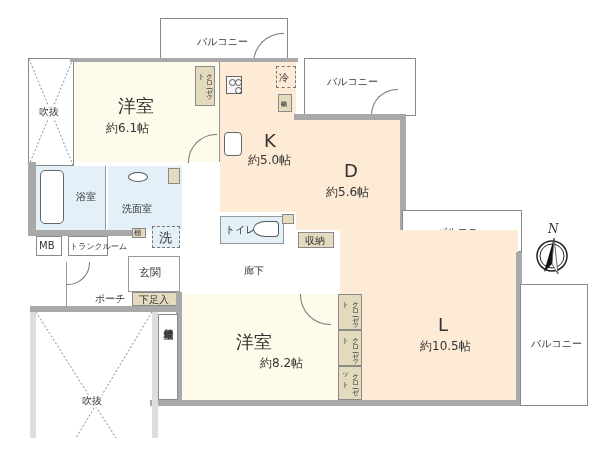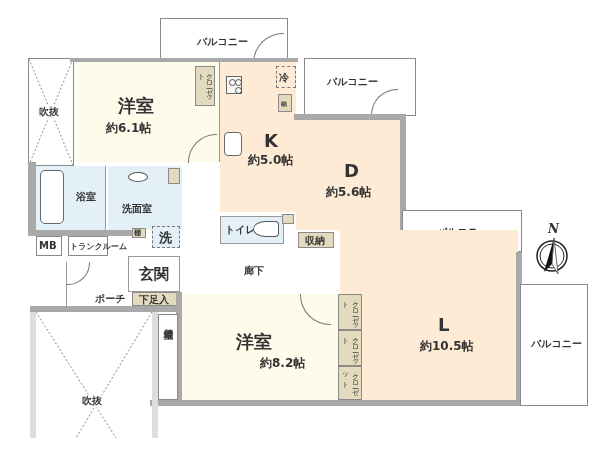--- a/index.html
+++ b/index.html
@@ -5,21 +5,21 @@
   html,body{margin:0;padding:0;background:#fff;}
   body{width:610px;height:450px;position:relative;overflow:hidden;font-family:"DejaVu Sans",sans-serif;color:#333;}
   .abs{position:absolute;box-sizing:border-box;}
   .wall{background:#a9a9a9;}
   .thin{border:1.5px solid #8a8a8a;background:#fff;}
   .floor-w{background:#fffbeb;}
   .floor-k{background:#fdebd6;}
   .floor-b{background:#e3f0f8;}
   .floor-g{background:#fff;}
   .storage{background:#e4dbbf;border:1.5px solid #8a8a8a;}
-  .lbl{position:absolute;text-align:left;white-space:nowrap;color:#333;font-weight:bold;}
+  .lbl{position:absolute;text-align:left;white-space:nowrap;color:#333;}
   .room-name{font-size:18px;}
   .room-size{font-size:12px;}
   .small{font-size:10px;}
   .tiny{font-size:8px;}
   .vtxt{writing-mode:vertical-rl;font-size:10px;line-height:11px;letter-spacing:0;}
   .xbox{position:absolute;overflow:hidden;}
   .xbox svg{position:absolute;left:0;top:0;width:100%;height:100%;}
   .door-arc{position:absolute;border:1.2px solid #777;}
 </style>
 </head>
@@ -126,21 +126,21 @@
 
 <div class="abs wall" style="left:28px;top:230px;width:104px;height:6px;"></div>
 <div class="abs thin" style="left:36px;top:236px;width:26px;height:20px;">
   <div class="lbl small" style="left:2px;top:3px;">MB</div>
 </div>
 <div class="abs thin" style="left:68px;top:236px;width:40px;height:20px;">
   <div class="lbl" style="left:1px;top:4px;font-size:8px;">トランクルーム</div>
 </div>
 
 <div class="abs floor-g" style="left:128px;top:256px;width:52px;height:36px;border:1px solid #999;">
-  <div class="lbl room-name" style="left:10px;top:8px;font-size:15px;">玄関</div>
+  <div class="lbl room-name" style="left:10px;top:8px;font-size:11px;">玄関</div>
 </div>
 <div class="abs storage" style="left:132px;top:292px;width:48px;height:14px;padding-left:14px;">
   <div class="lbl small" style="left:6px;top:0px;">下足入</div>
 </div>
 <div class="abs" style="left:66px;top:262px;width:62px;height:44px;border-left:1.5px solid #999;">
   <div class="door-arc" style="left:0;top:0;width:22px;height:22px;border-radius:0 0 22px 0;border-left:none;border-top:none;"></div>
   <div class="lbl small" style="left:28px;top:30px;">ポーチ</div>
 </div>
 
 <div class="abs floor-b" style="left:220px;top:216px;width:64px;height:28px;border:1.5px solid #999;">

